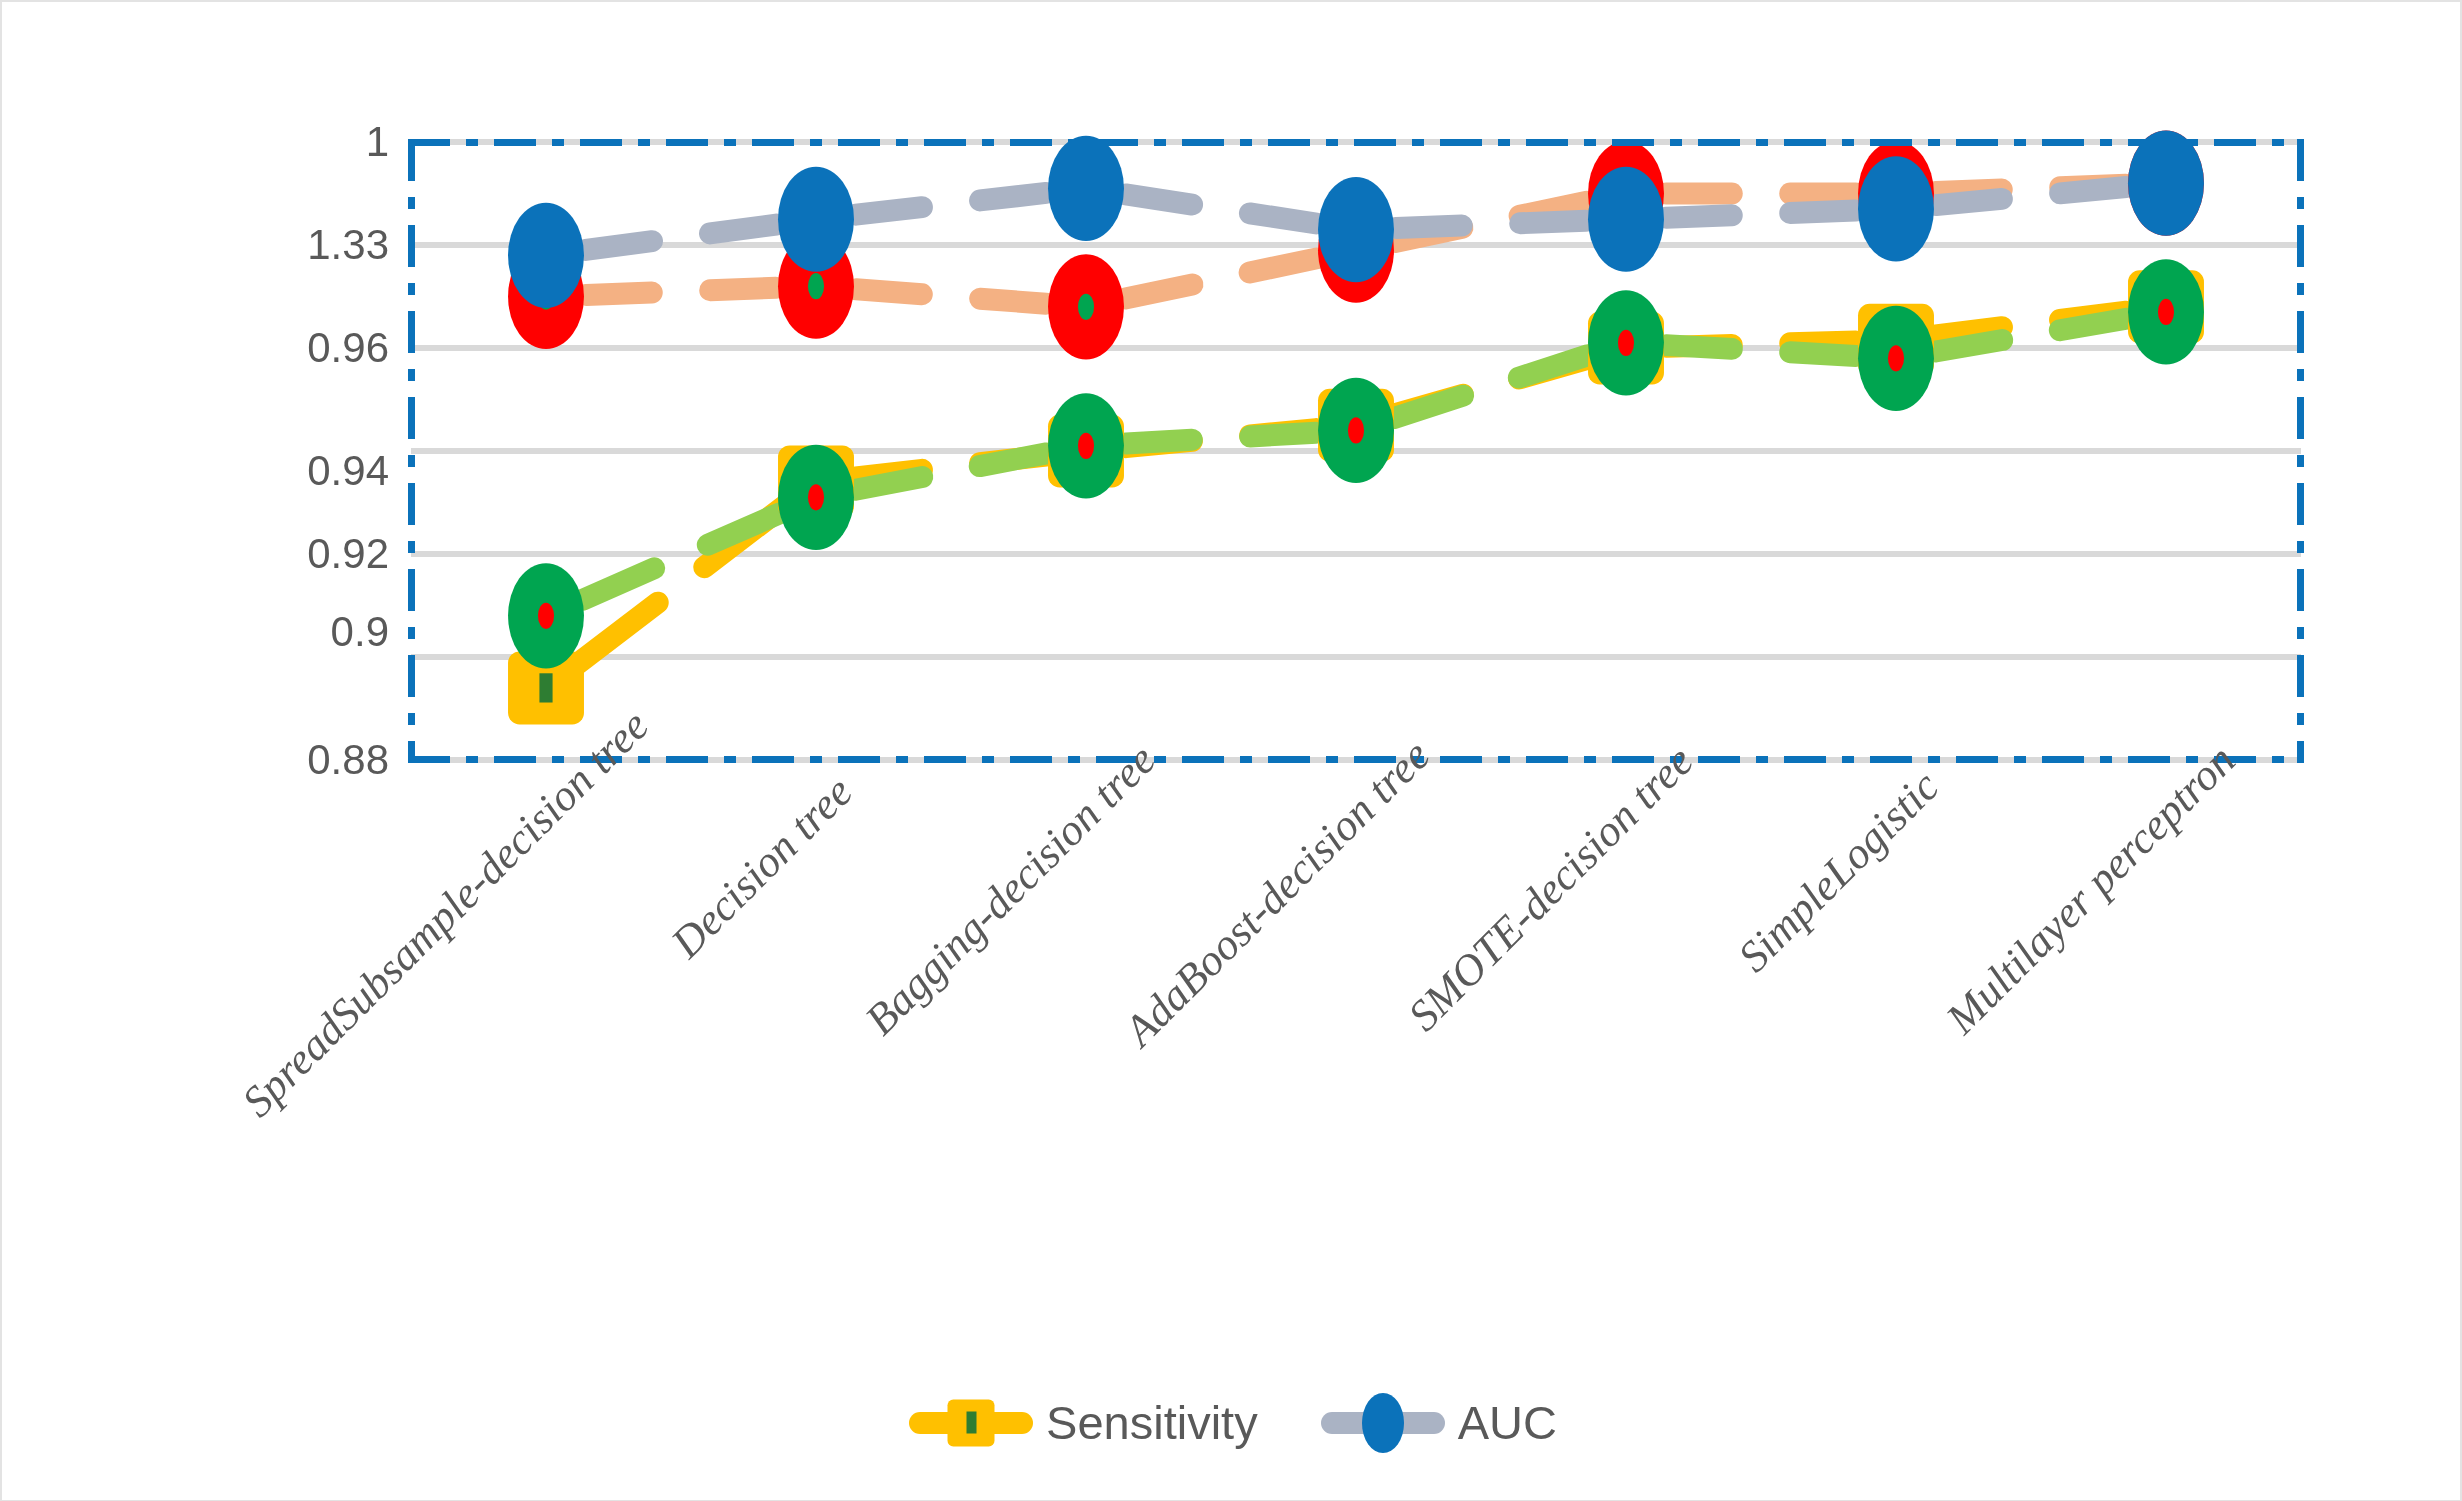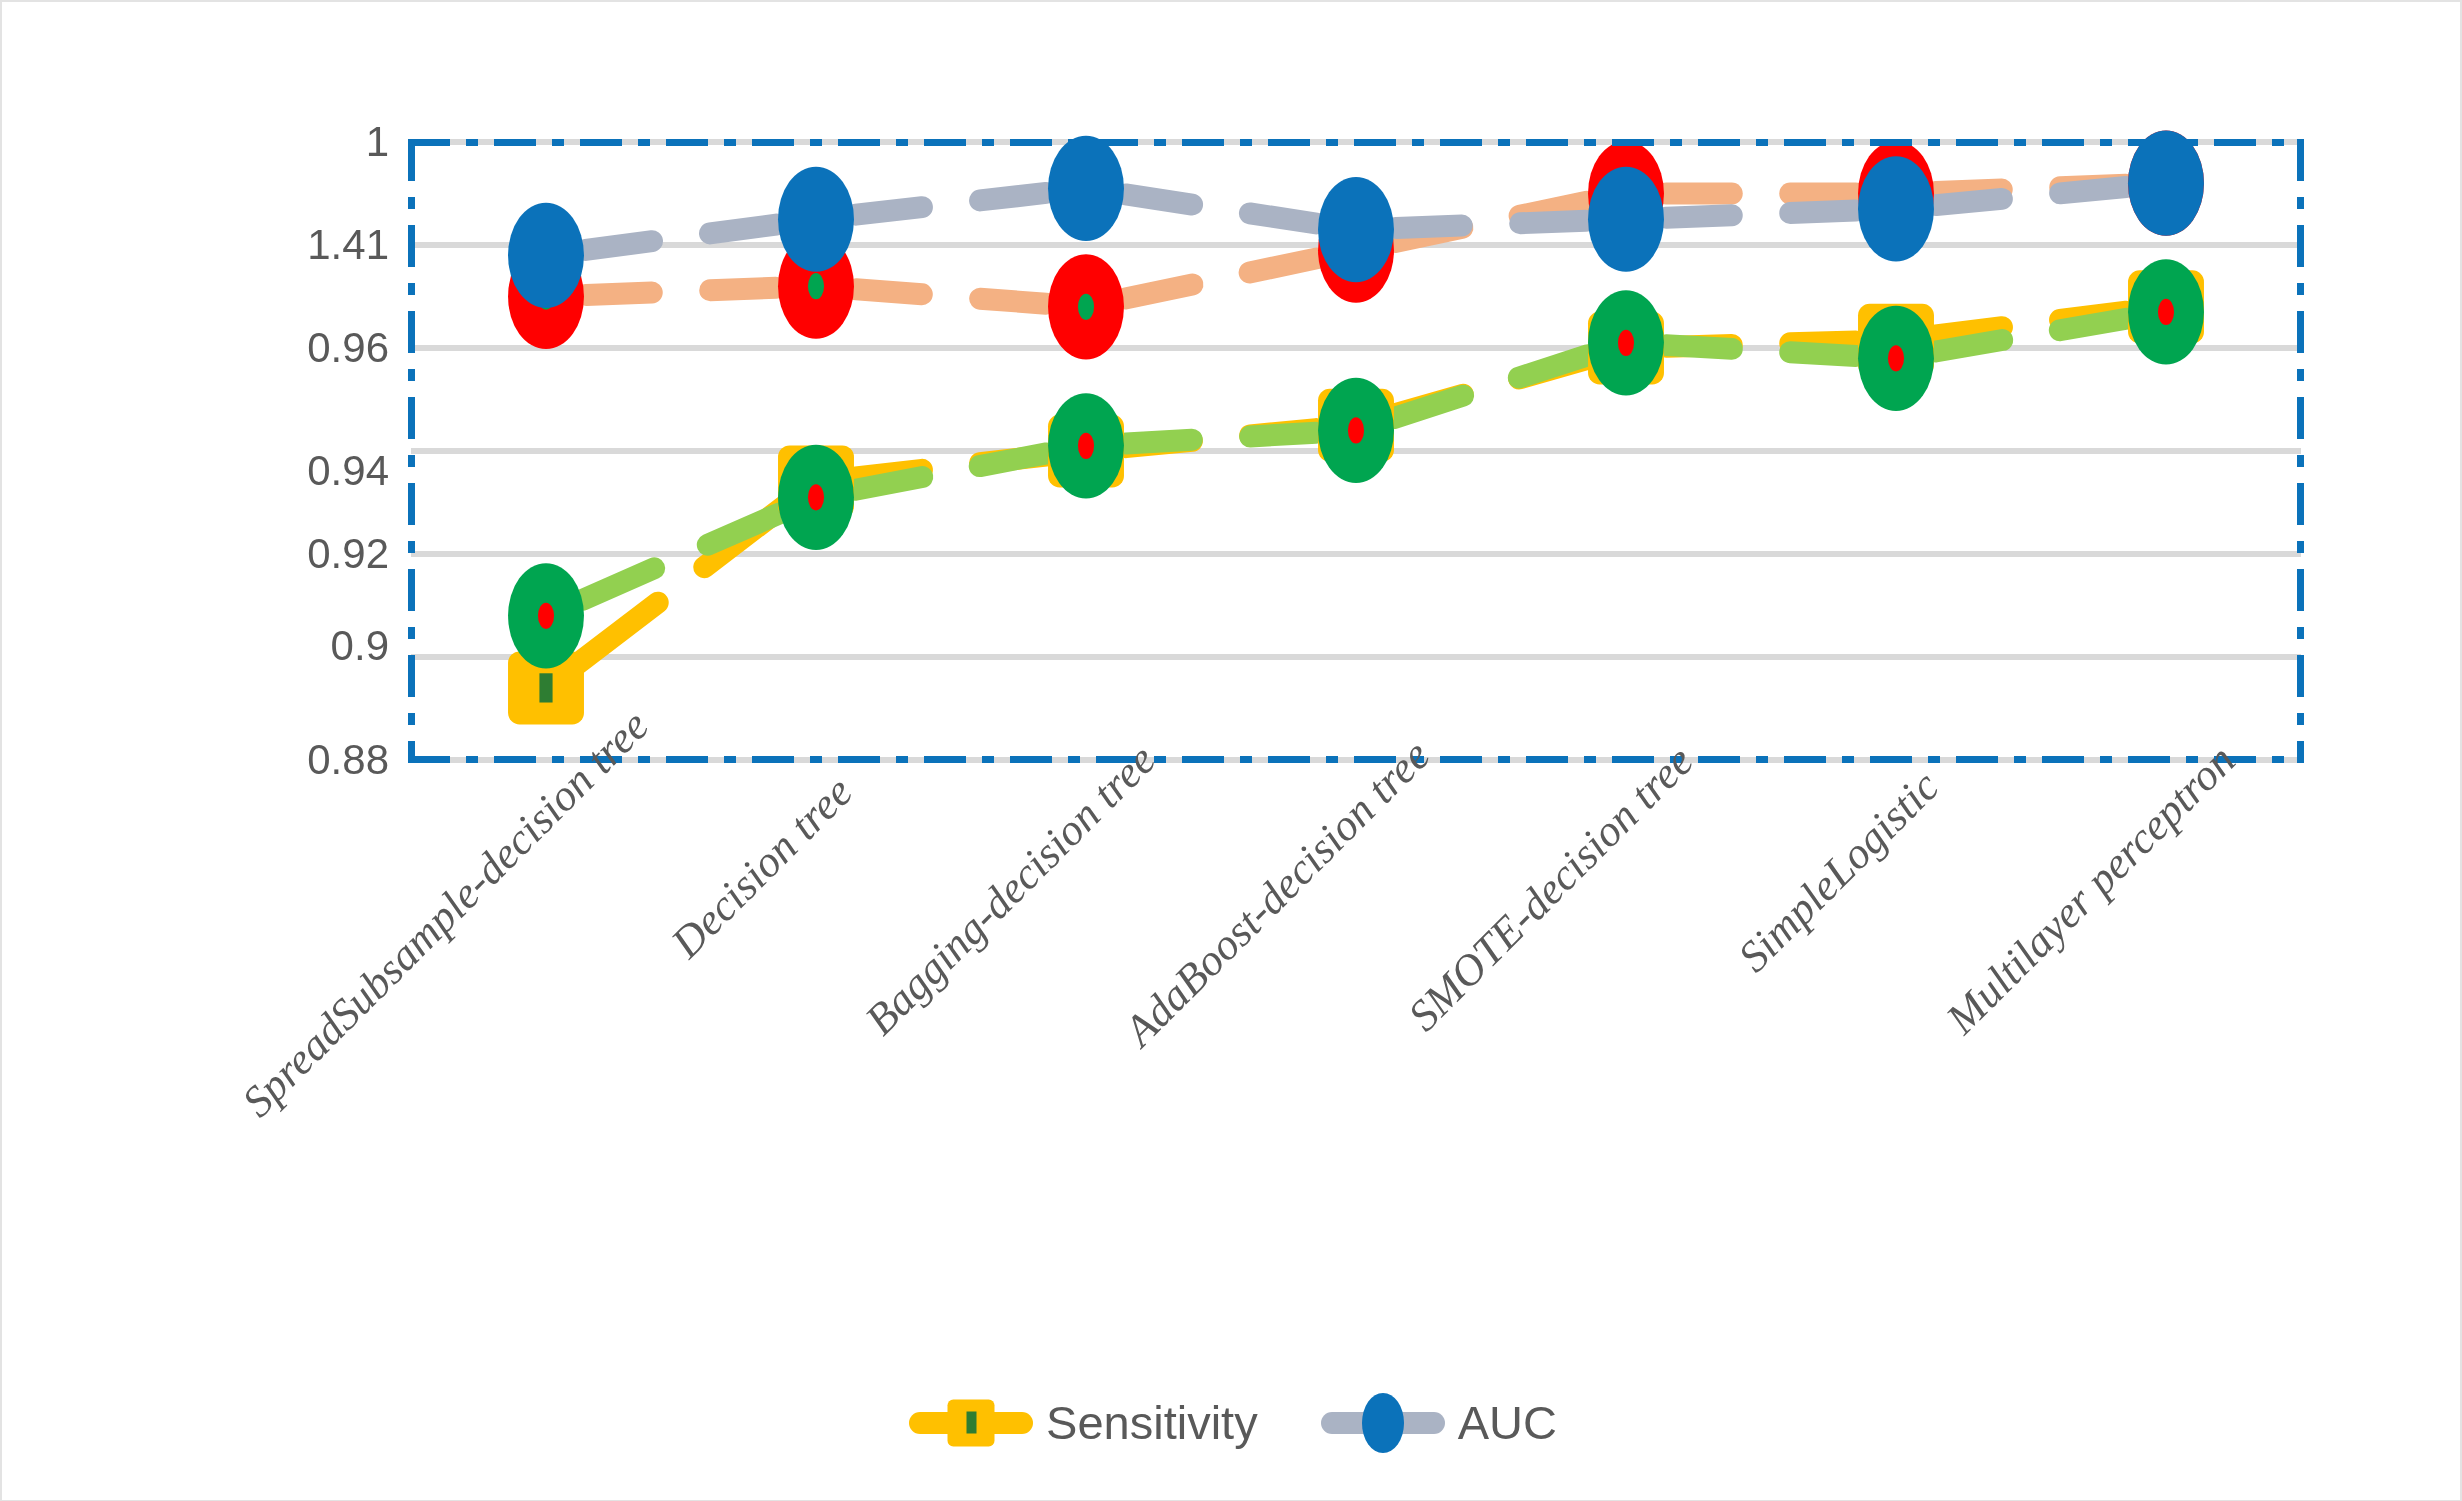--- a/index.html
+++ b/index.html
@@ -49,25 +49,25 @@
   .legend-text{color:#595959;font-size:47px;font-family:"Liberation Sans",sans-serif;
                white-space:nowrap;}
 </style>
 </head>
 <body>
 
 <div id="page">
 
   <div id="ytick-col">
       <div class="ytick-label" style="top: 140px;">1</div>
-      <div class="ytick-label" style="top: 243px;">1.41</div>
+      <div class="ytick-label" style="top: 243px;">1.33</div>
       <div class="ytick-label" style="top: 346px;">0.96</div>
       <div class="ytick-label" style="top: 469px;">0.94</div>
       <div class="ytick-label" style="top: 552px; text-align: right;">0.92</div>
-      <div class="ytick-label" style="top: 644px;">0.9</div>
+      <div class="ytick-label" style="top: 630px;">0.9</div>
       <div class="ytick-label" style="top: 758px; margin-left: 24px;">0.88</div>
     </div>
 
   <div id="plot-area">
     <div id="gridlines">
         <div class="gridline" style="top: -2.9px;"></div>
         <div class="gridline" style="top: 100px;"></div>
         <div class="gridline" style="top: 203px;"></div>
         <div class="gridline" style="top: 306px;"></div>
         <div class="gridline" style="top: 409px;"></div>

